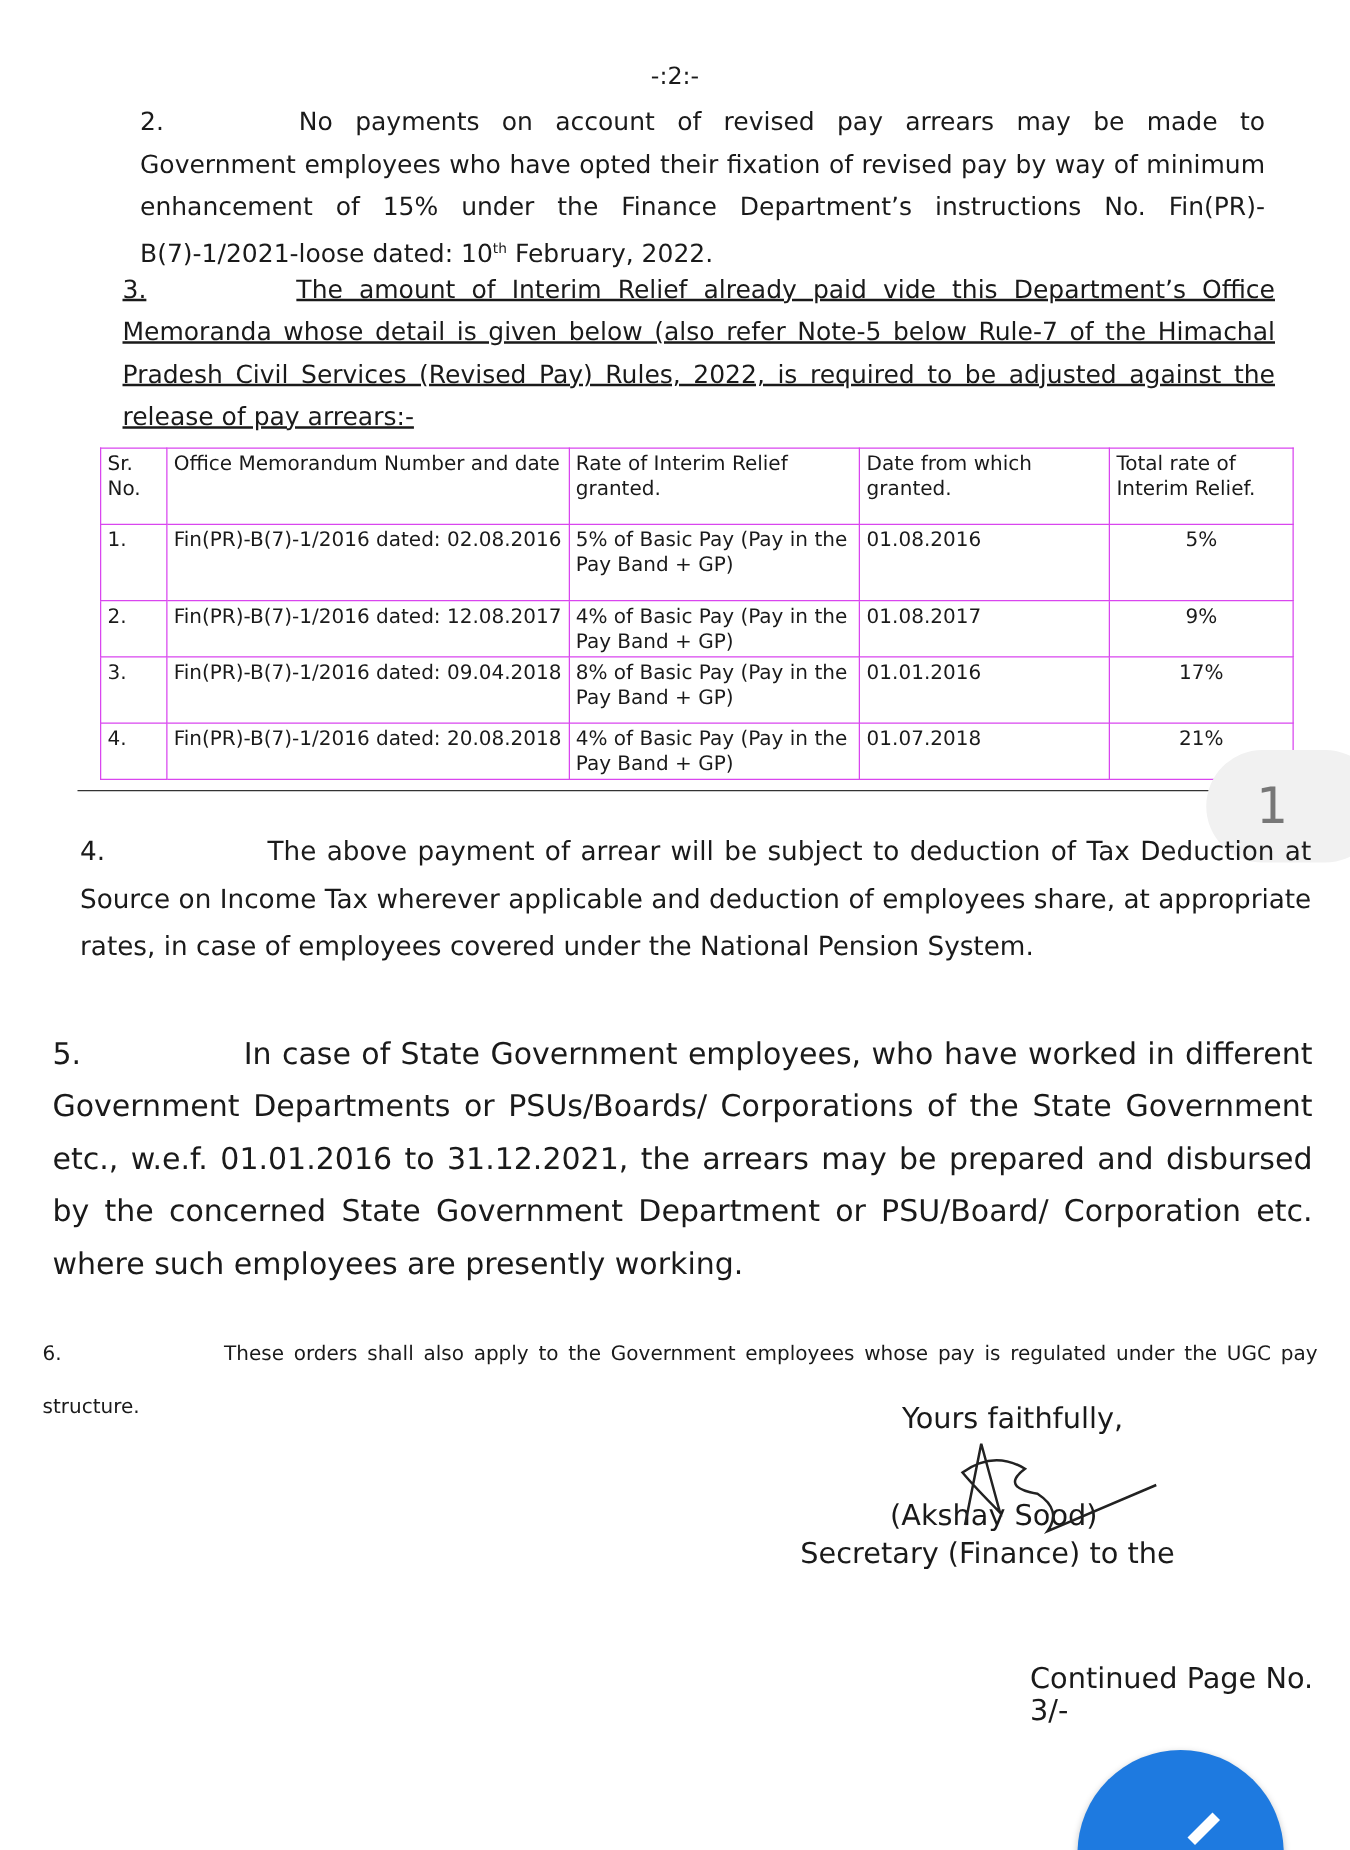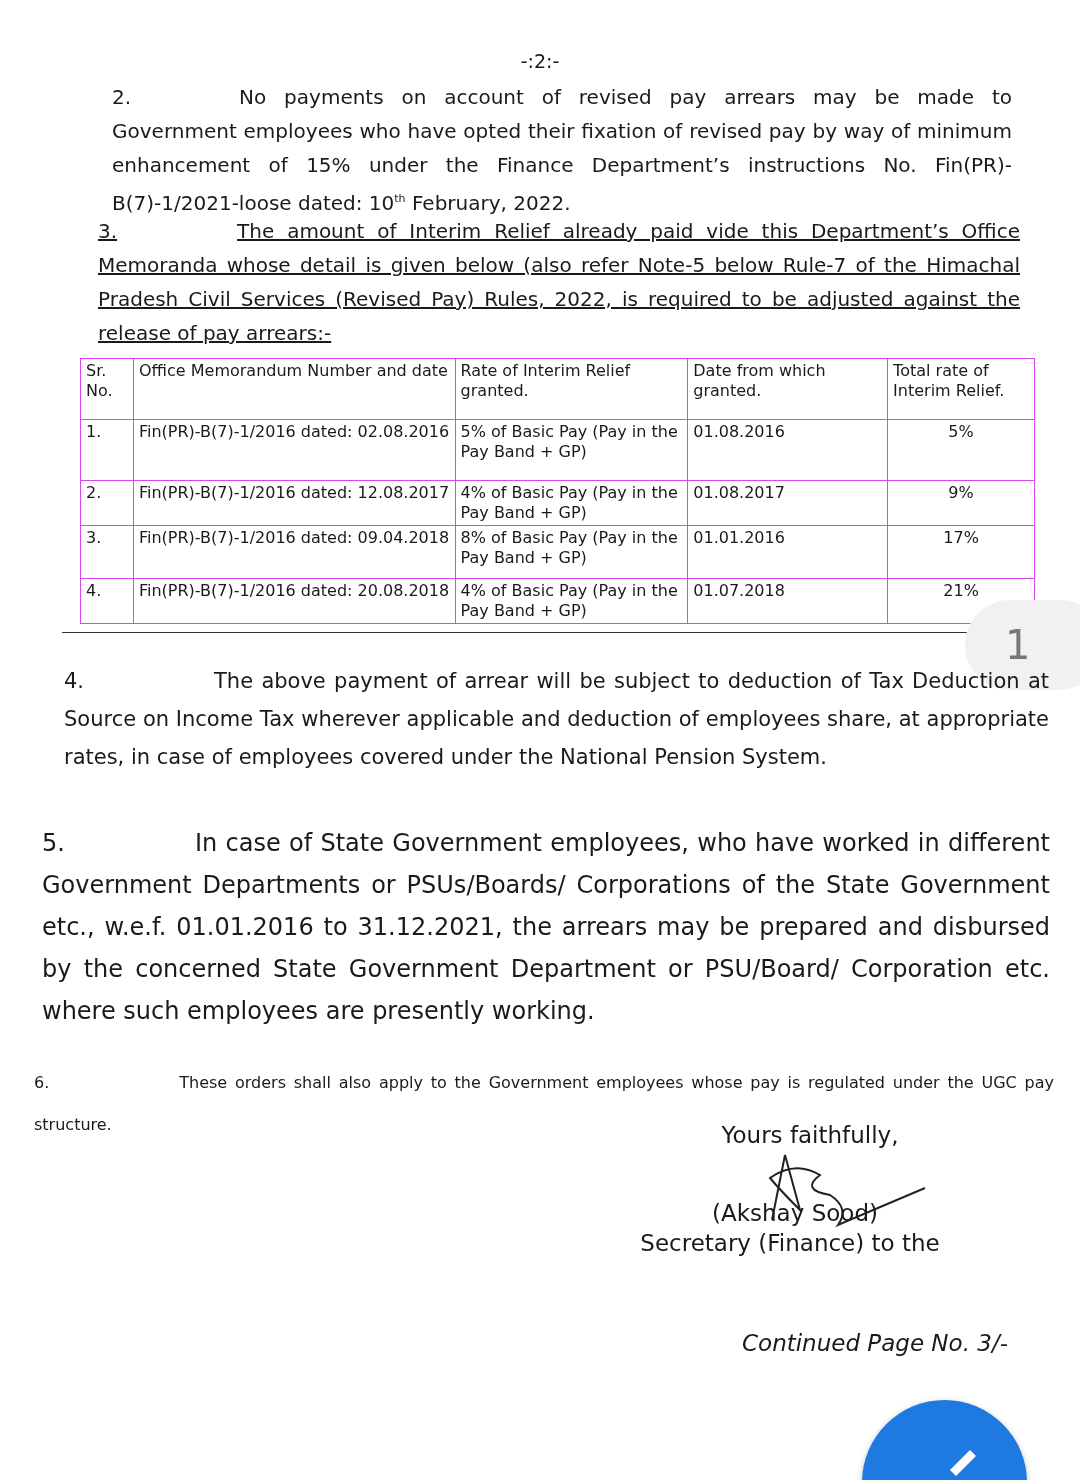--- a/index.html
+++ b/index.html
@@ -36,21 +36,21 @@
 
   .badge {
     left: 965px; top: 600px; width: 140px; height: 90px;
     border-radius: 45px; background: #f1f1f1;
     font-size: 40px; color: #777; padding-left: 40px; box-sizing: border-box; line-height: 90px;
   }
   .sig { left: 560px; top: 1120px; width: 480px; text-align: center; font-size: 23px; line-height: 30px; }
   .sig .yf { display: block; margin-left: 20px; }
   .sig .gap { display: block; height: 48px; }
   .signature { left: 760px; top: 1150px; width: 170px; height: 80px; }
-  .cont { left: 742px; top: 1330px; font-size: 23px; font-style: italic; }
+  .cont { left: 824px; top: 1330px; font-size: 23px; }
   .fab {
     left: 862px; top: 1400px; width: 165px; height: 165px; border-radius: 50%;
     background: #1e7ae0; box-shadow: 0 2px 6px rgba(0,0,0,0.25);
   }
   .fab svg { position: absolute; left: 80px; top: 38px; }
 </style>
 </head>
 <body>
 
 <div class="abs pageno">-:2:-</div>

